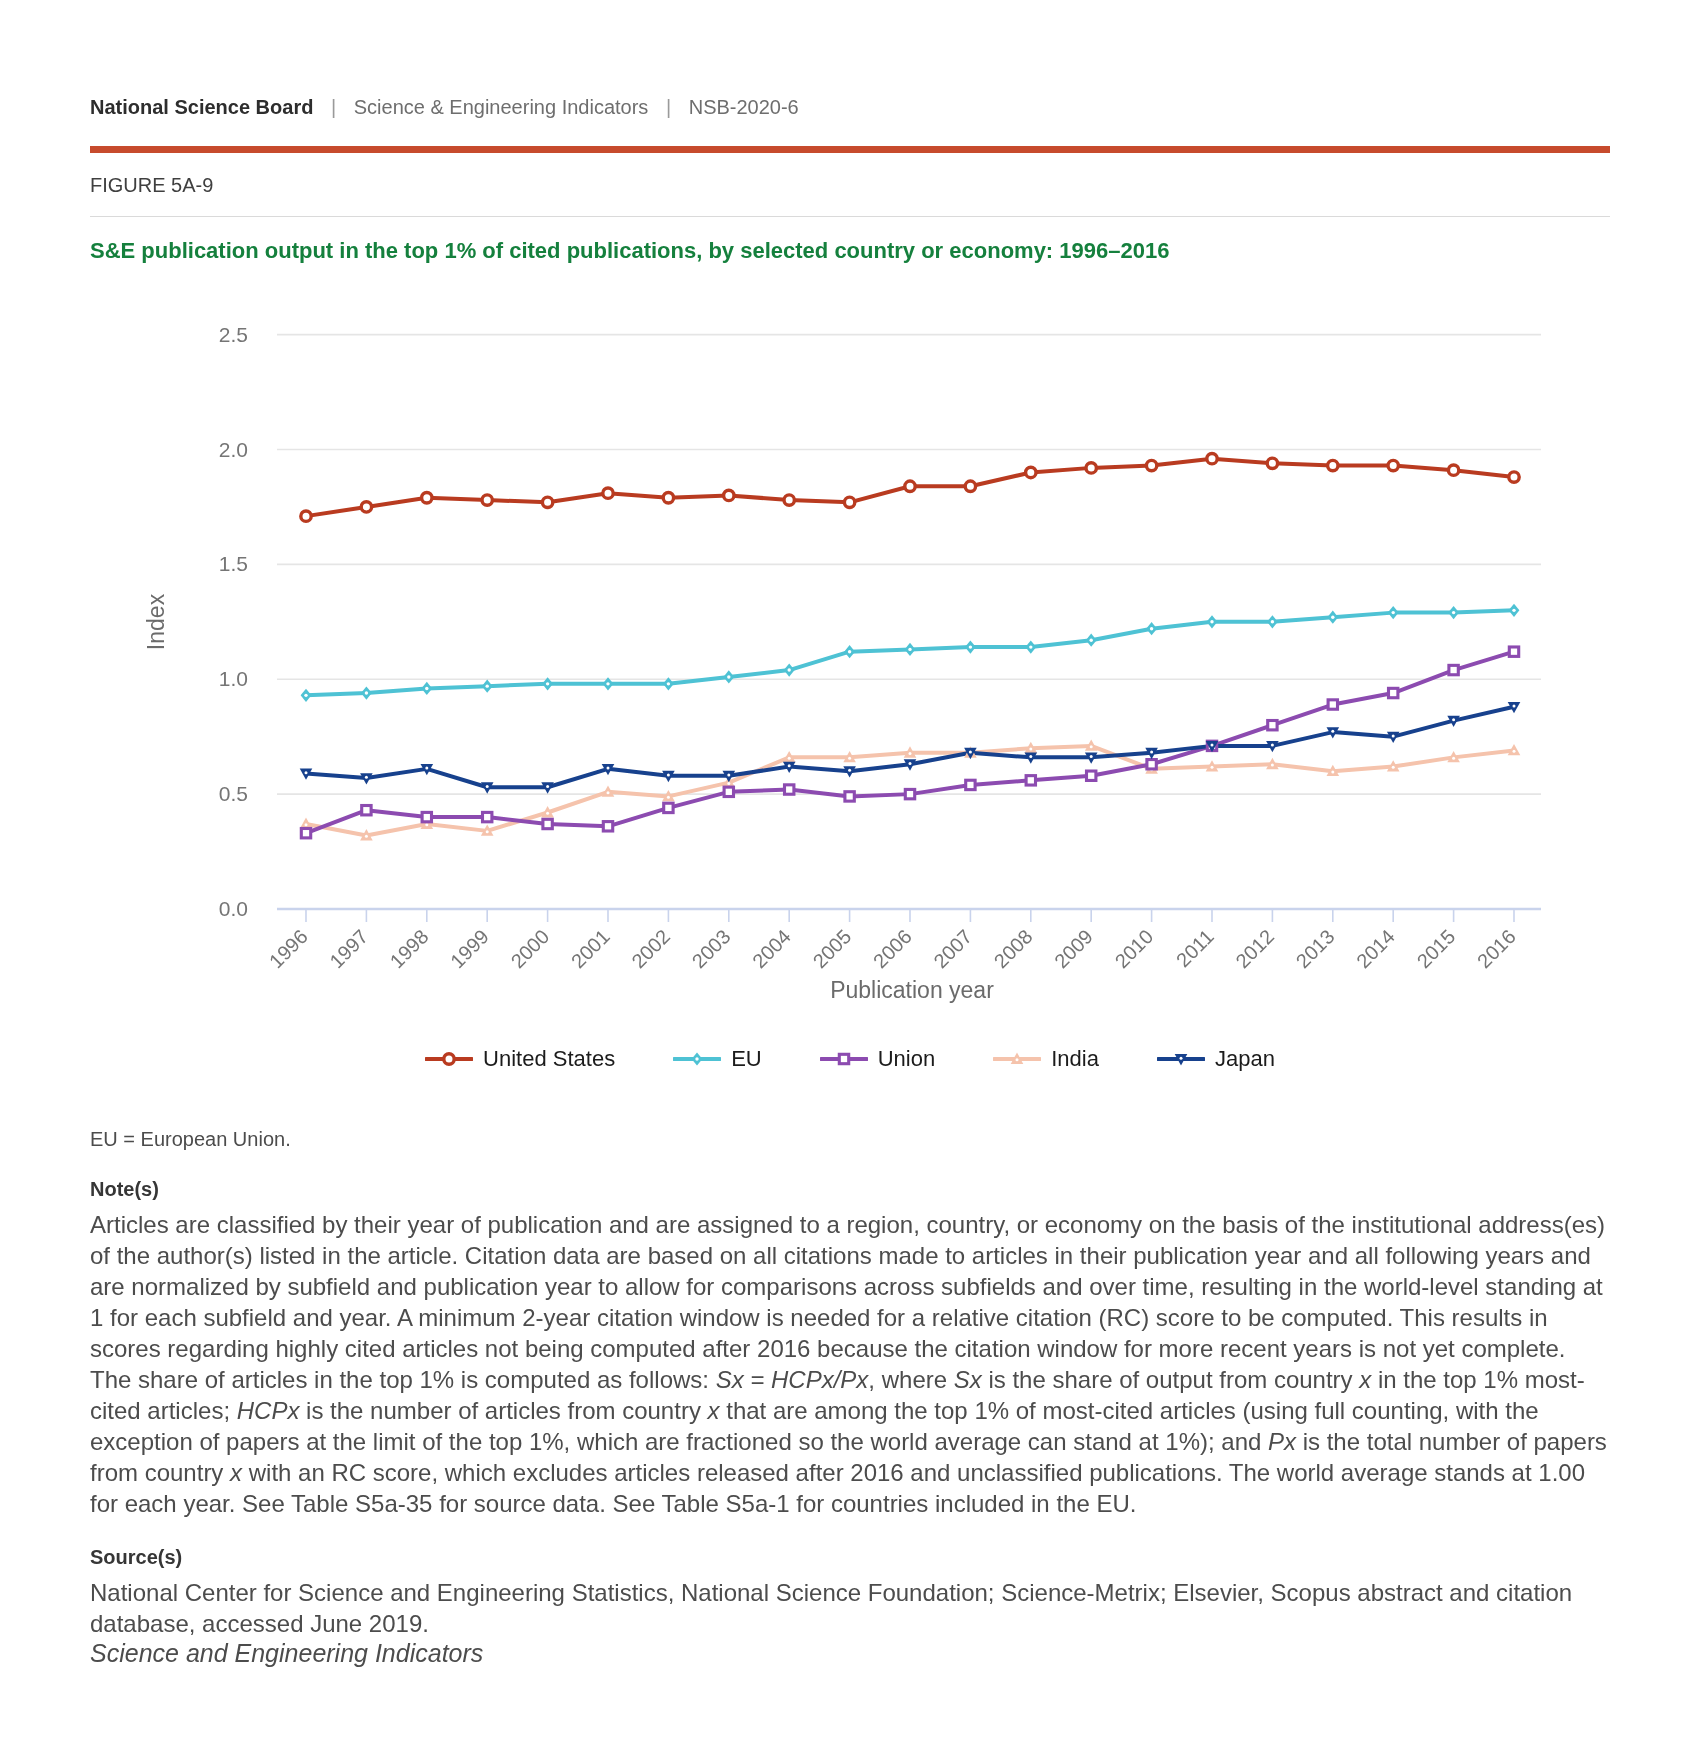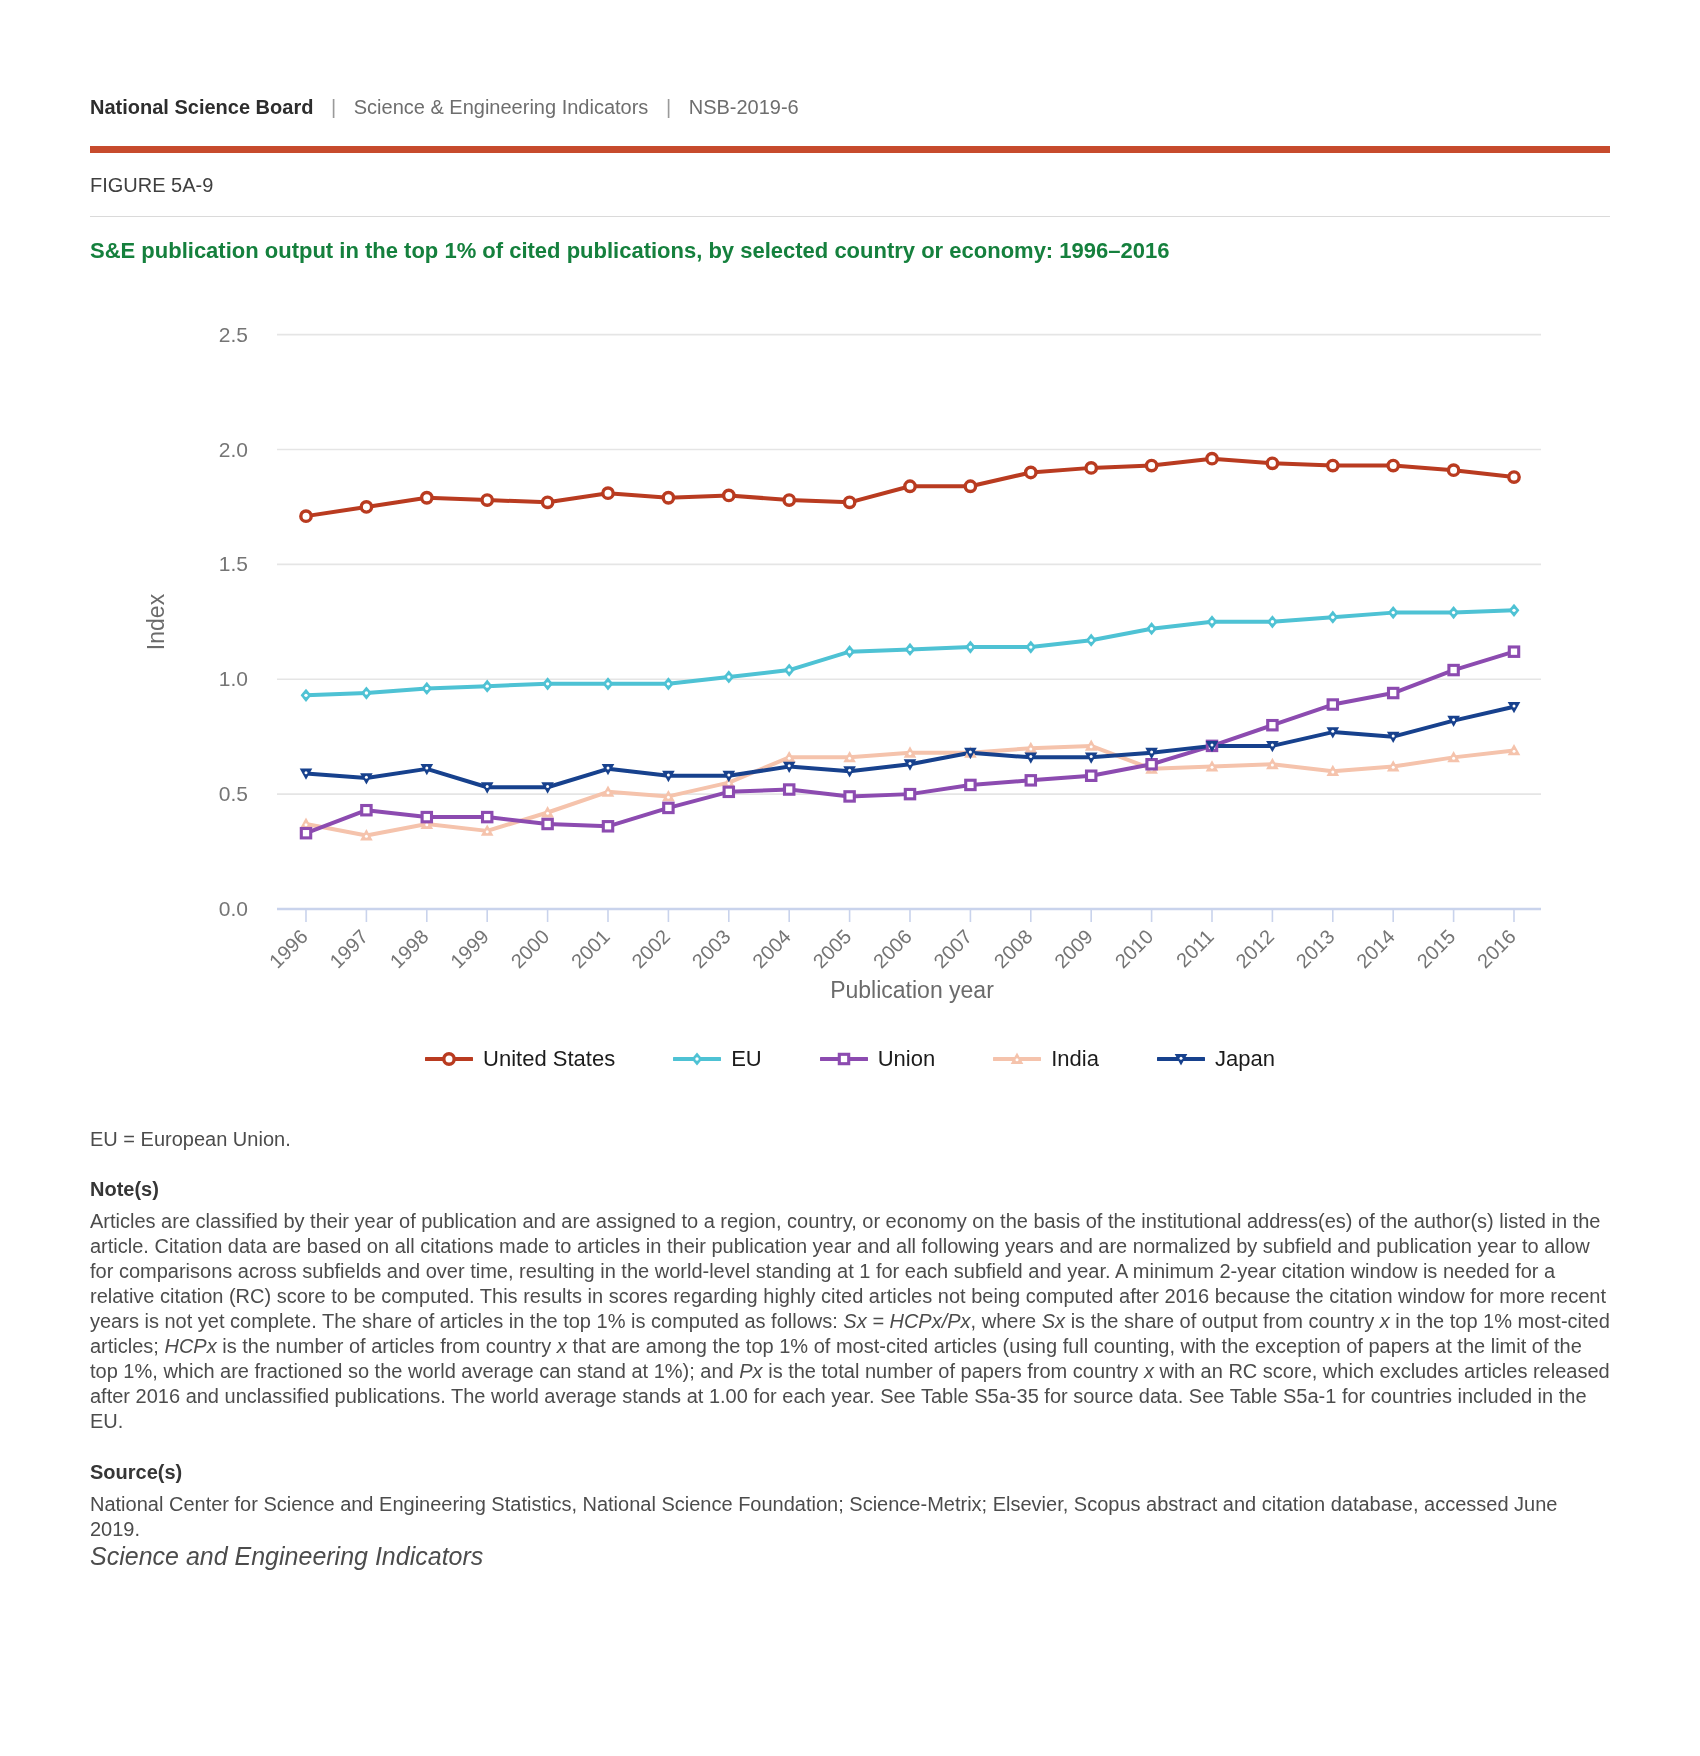--- a/index.html
+++ b/index.html
@@ -11,34 +11,34 @@
   .hdr .pub{}
   .rule{height:7px;background:#c74b2d;margin-top:27px;}
   .figlabel{font-size:20px;color:#3f3f3f;margin-top:21px;}
   .divider{height:1px;background:#dadada;margin-top:19px;}
   .title{font-size:22px;font-weight:bold;color:#15803d;margin-top:21px;}
   svg.chart{display:block;margin-top:16px;}
   .legend{display:flex;justify-content:center;align-items:center;gap:58px;margin-top:26px;}
   .legend-item{display:flex;align-items:center;gap:10px;font-size:22px;font-weight:normal;color:#1c1c1c;}
   .abbr{margin-top:56px;font-size:20px;color:#4c4c4c;}
   .subhead{margin-top:27px;font-size:20px;font-weight:bold;color:#363636;}
-  .bodytext{margin-top:8px;font-size:20px;line-height:25px;color:#4c4c4c;}
+  .bodytext{margin-top:8px;font-size:24px;line-height:31px;color:#4c4c4c;}
   .footer{font-size:25px;font-style:italic;color:#4c4c4c;}
 </style>
 </head>
 <body>
 
 <div class="page">
 
   <div class="hdr">
     <span class="org">National Science Board</span>
     <span class="sep">|</span>
     <span class="pub">Science &amp; Engineering Indicators</span>
     <span class="sep">|</span>
-    <span class="rep">NSB-2019-6</span>
+    <span class="rep">NSB-2020-6</span>
   </div>
 
   <div class="rule"></div>
 
   <div class="figlabel">FIGURE 5A-9</div>
 
   <div class="divider"></div>
 
   <div class="title">S&amp;E publication output in the top 1% of cited publications, by selected country or economy: 1996–2016</div>
 

